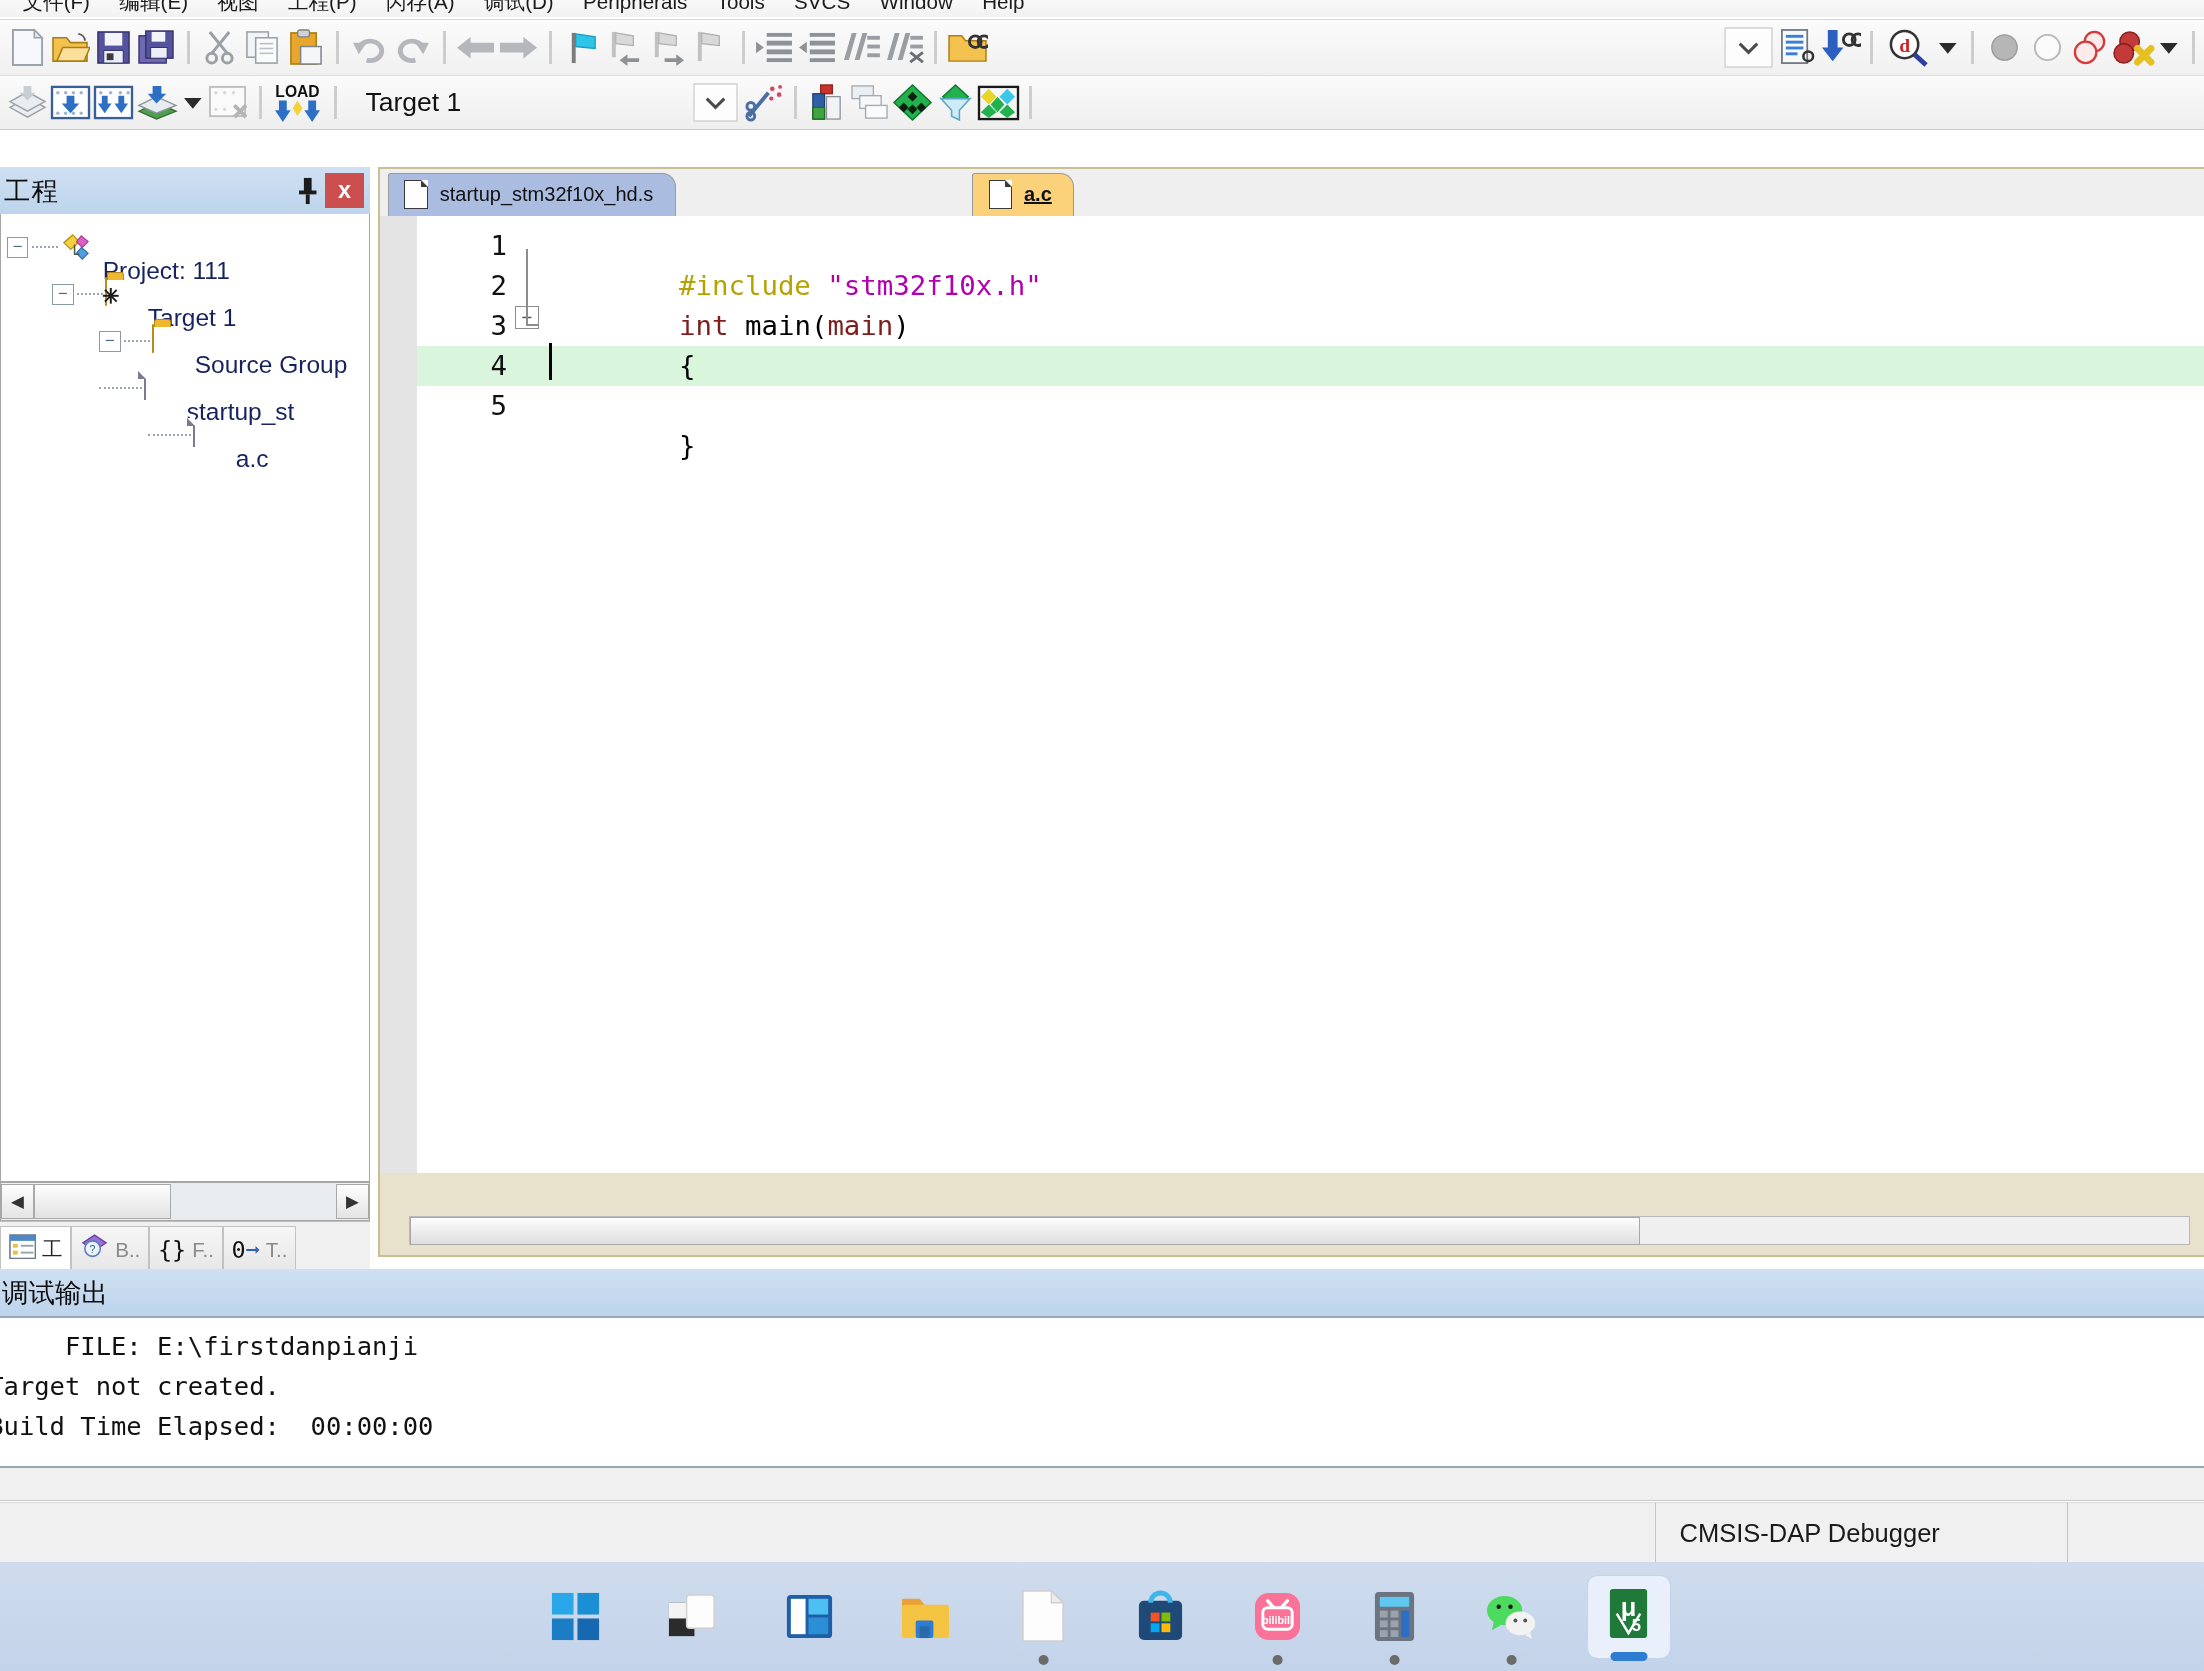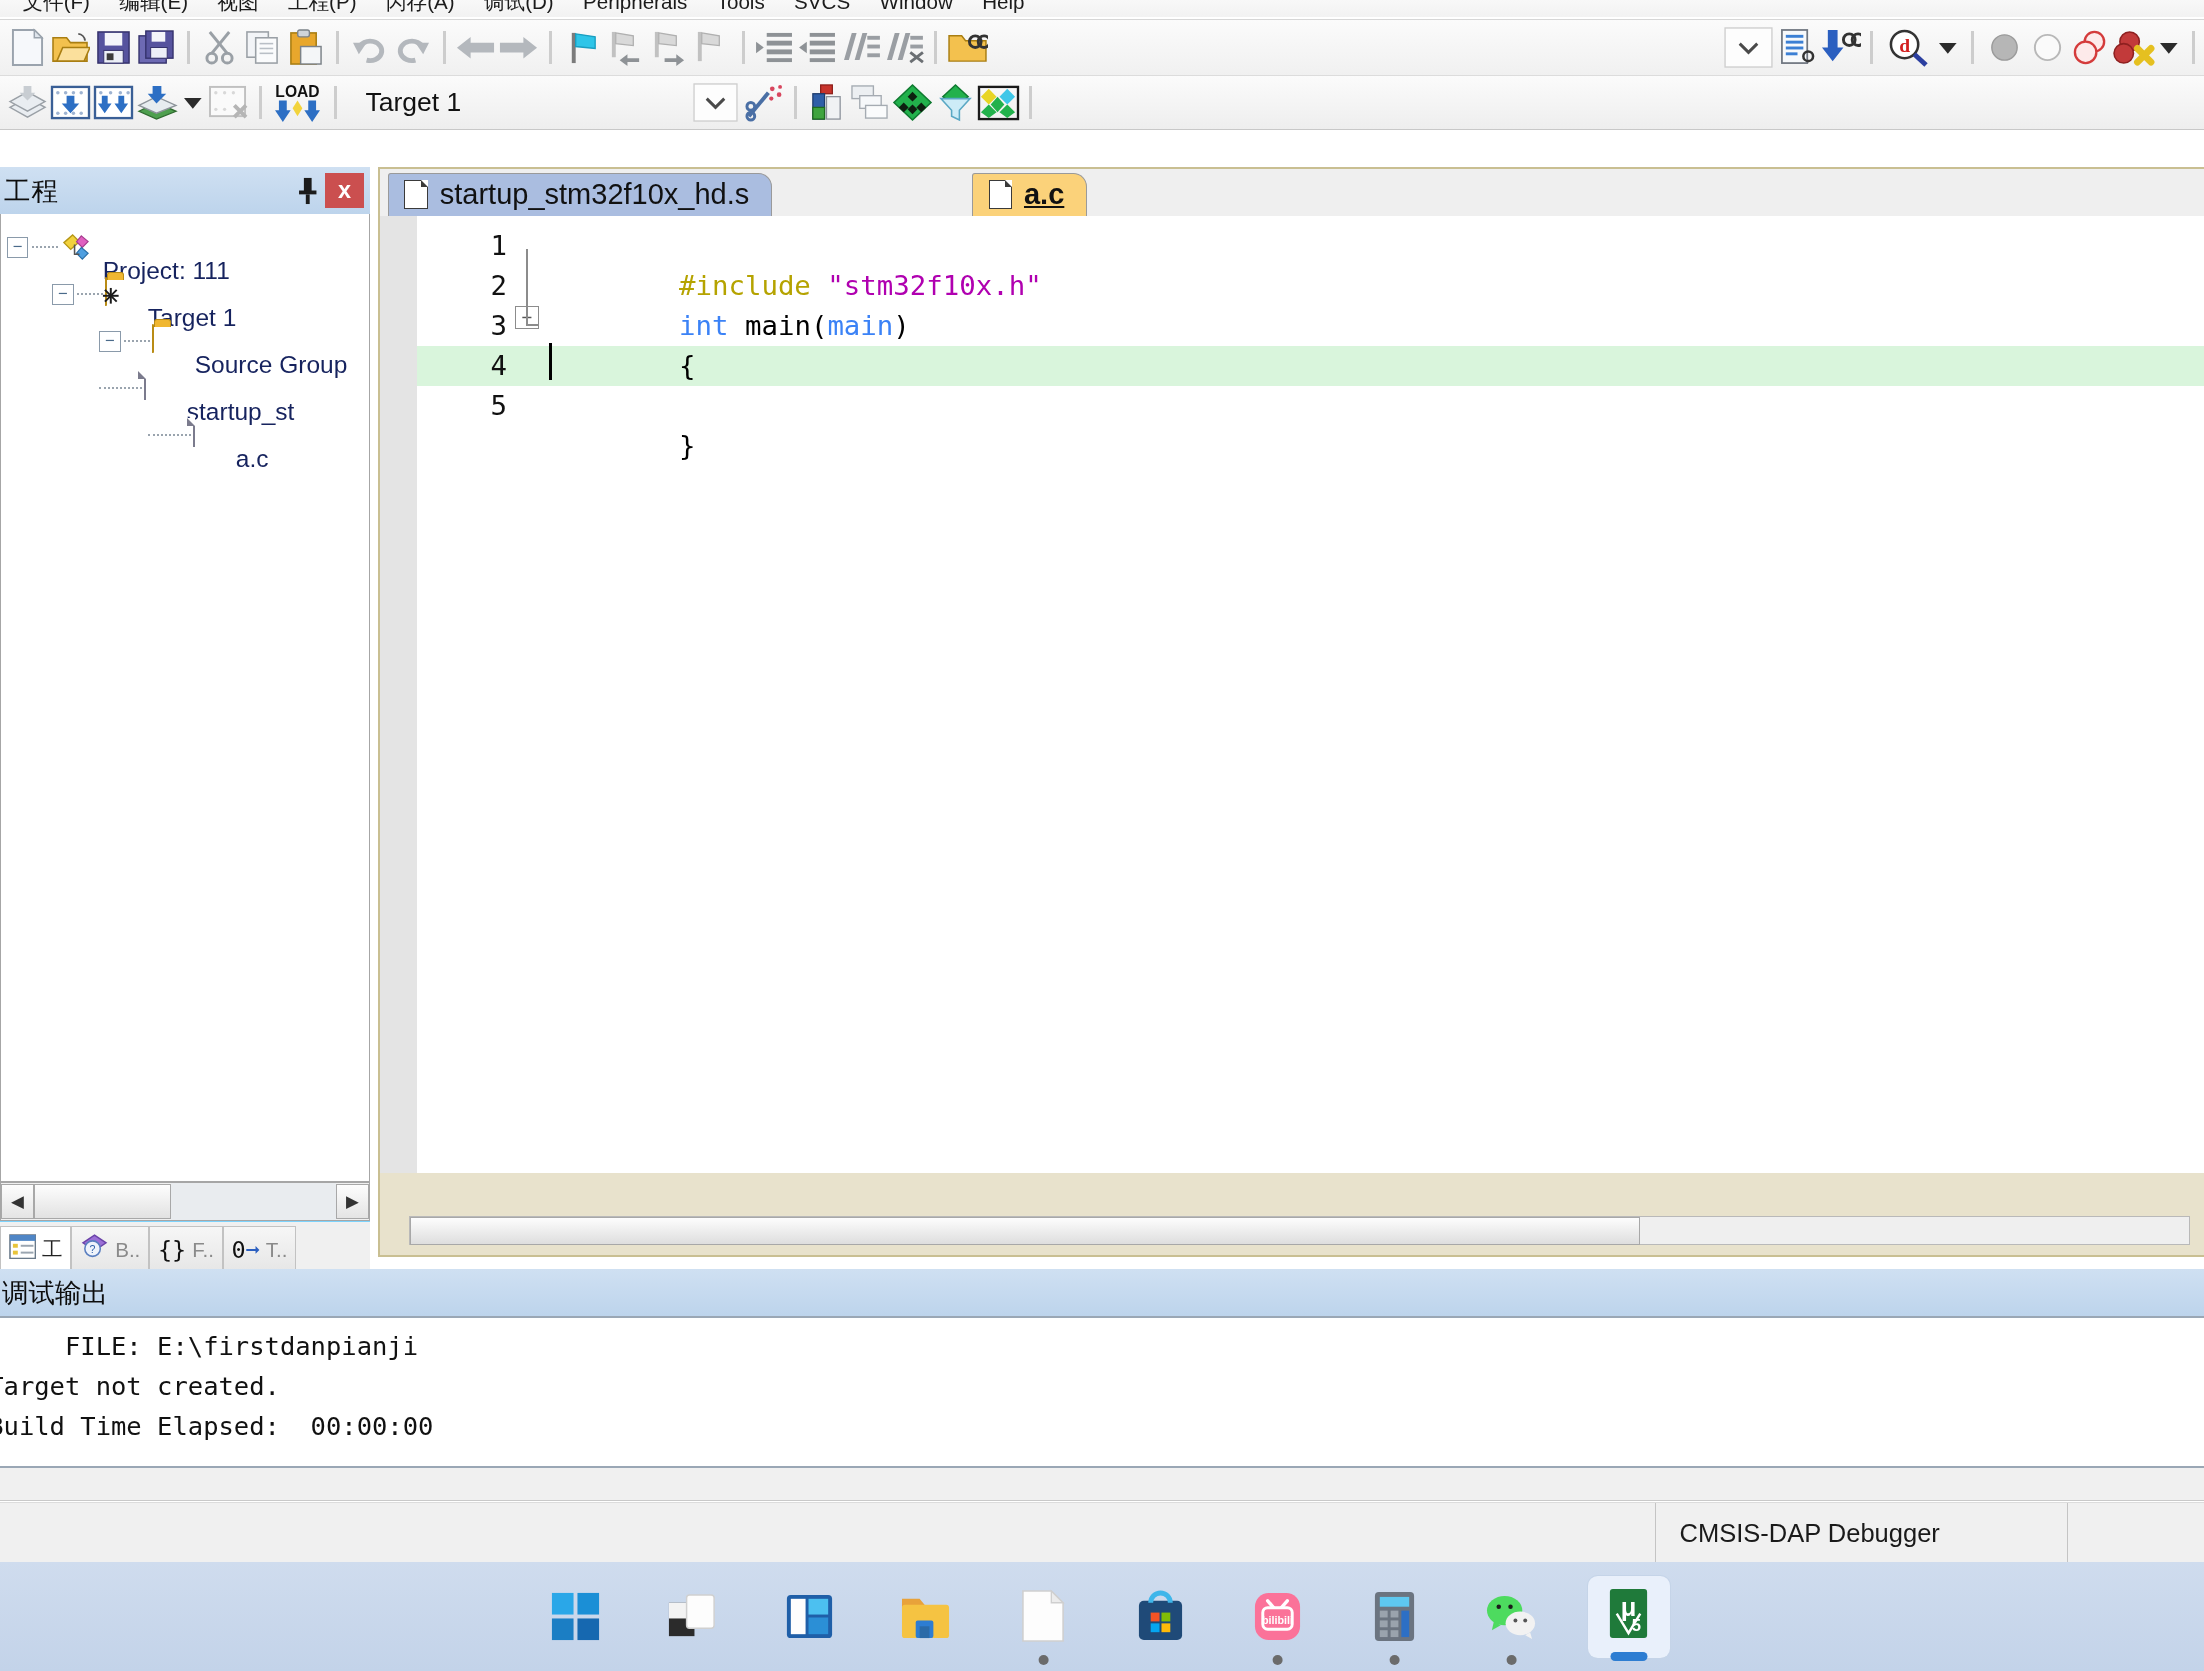--- a/index.html
+++ b/index.html
@@ -93,40 +93,40 @@
   .ptab.active{background:#fff;border-bottom:2px solid #fff;color:#222;}
 
   
   #editor{
     position:absolute; left:378px; top:167px; width:1826px; height:1090px;
     background:#e8e2cc; border:2.9px solid #c9bf92; border-right:none;
   }
   #tabstrip{ position:absolute; left:0; top:0; width:100%; height:47px; background:#efefef; }
   .etab{
     position:absolute; top:3.9px; height:43px; display:flex; align-items:center; gap:11.8px;
-    padding:0 21.6px 0 15.7px; font-size:29px; color:#111;
+    padding:0 21.6px 0 15.7px; font-size:20px; color:#111;
     border:1px solid #9a9a9a; border-bottom:none;
     border-radius:2.9px 13.7px 0 0;
   }
   .etab .tpage{width:23.5px;height:29px;background:#fff;border:1.5px solid #3a3a3a;position:relative;}
   .etab .tpage:after{content:"";position:absolute;right:-1px;top:-1px;border-width:0 7.8px 7.8px 0;border-style:solid;border-color:#3a3a3a #fff;}
   #tab0{ left:7.8px; background:#aabde0; }
   #tab1{ left:592px; background:#fbd27a; }
   #tab1 .lbl{ text-decoration:underline; font-weight:bold;}
   #codearea{
     position:absolute; left:0; top:47px; width:100%; height:957px; background:#ffffff;
     font-family:"DejaVu Sans Mono", monospace; font-size:27.4px;
   }
   #gutter{ position:absolute; left:0; top:0; width:37px; height:100%; background:#e4e4e4; }
   #linenums{ position:absolute; left:0; top:9.8px; width:127px; text-align:right; color:#111; }
   #foldcol{ position:absolute; left:135px; top:9.8px; width:27.4px; }
   #codetext{ position:absolute; left:167px; top:9.8px; right:0; }
   .cline{ height:40px; line-height:40px; white-space:pre; }
   .hl-line{ background:#d9f5dc; position:absolute; left:37px; right:0; height:40px; }
-  .kw{ color:#3b82f6; }
+  .kw{ color:#7f1d1d; }
   .str{ color:#b000b0; }
   .pp{ color:#b5a300;margin-top:30px; }
   .pl{ color:#000; }
   #foldbox{width:23.5px;height:23.5px;border:1.5px solid #8c8c8c;background:#fff;display:flex;align-items:center;justify-content:center;font-size:17.6px;line-height:1;color:#555;}
   #foldline{position:absolute;left:10.8px;top:23.5px;width:2px;height:76px;background:#8c8c8c;}
   #foldend{position:absolute;left:10.8px;top:98px;width:11.8px;height:2px;background:#8c8c8c;}
   #caret{position:absolute;left:169px;top:127px;width:2.9px;height:37px;background:#000;}
   #edithsb{ position:absolute; left:29px; bottom:9.8px; right:13.7px; height:29px; background:#efefef; border:1px solid #b9b9b9;}
   #edithsb .th{ height:27.4px; width:1230px; background:linear-gradient(#fdfdfd,#dedede); border:1px solid #a8a8a8;}
 

